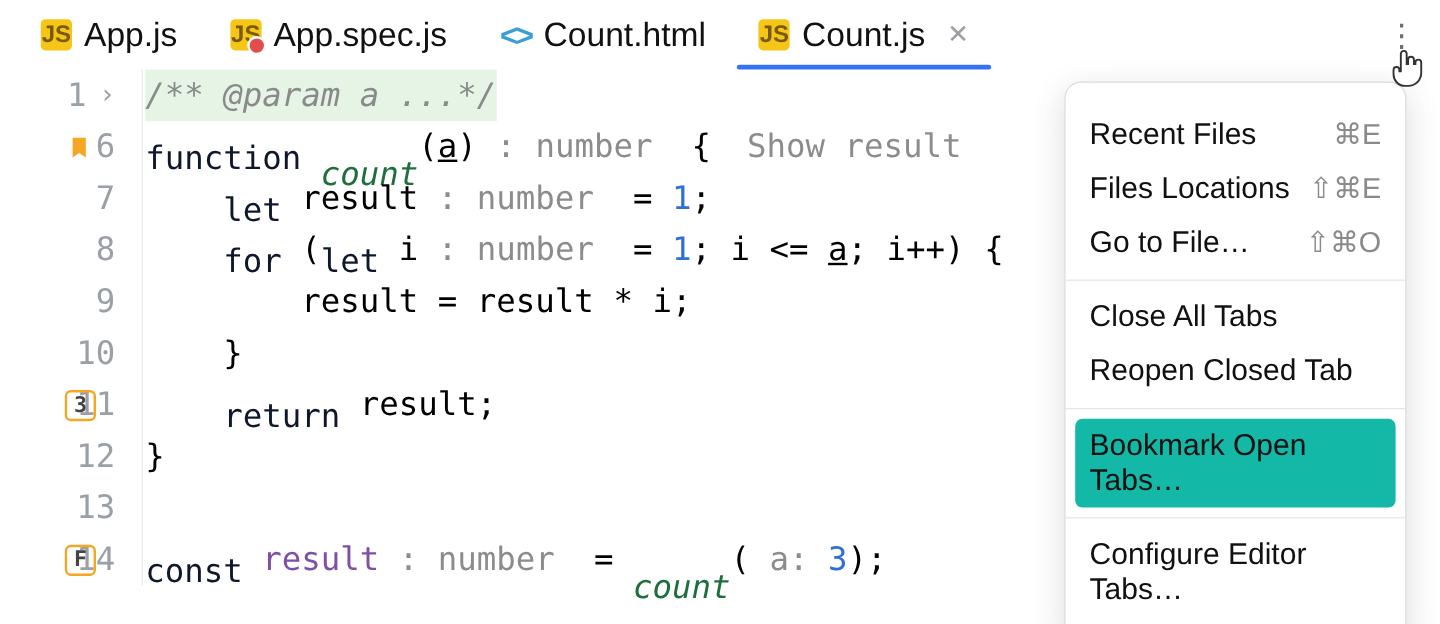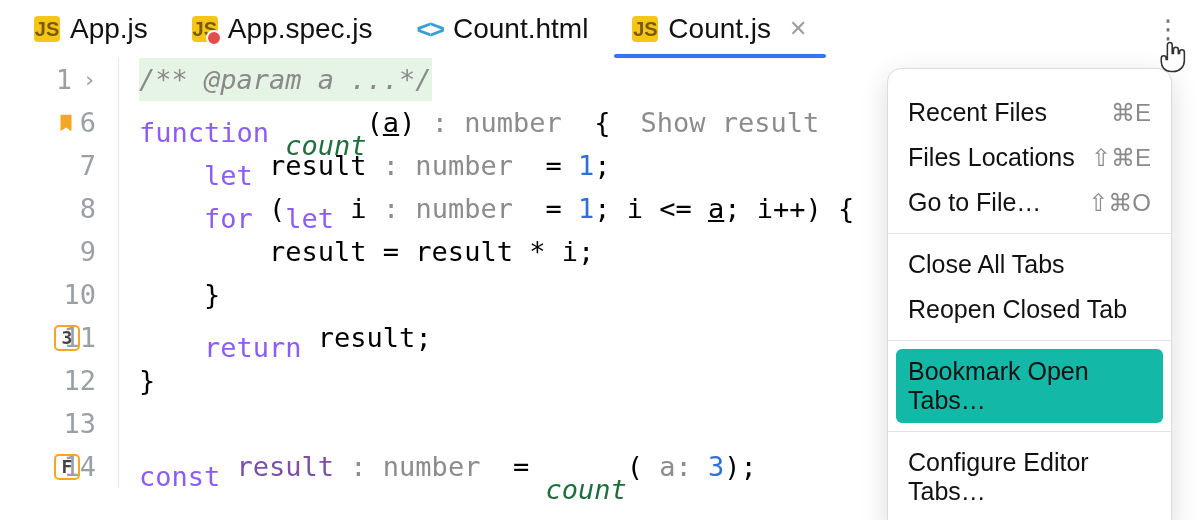--- a/index.html
+++ b/index.html
@@ -139,31 +139,31 @@
     border: 2px solid #f5a623;
     border-radius: 5px;
     color: #444;
     width: 26px;
     height: 26px;
   }
 
   .codewrap {
     flex: 1;
     border-left: 1px solid #e8e8e8;
-    padding-left: 20px;
+    padding-left: 2px;
   }
   .codewrap .line {
     height: 43px;
     white-space: pre;
     display: flex;
     align-items: center;
   }
   .hl-doc { background: #e6f4e6; }
   .c-doc { color: #8a8a8a; font-style: italic; }
-  .c-kw { color: #8b5cf6; margin-top: 20px; }
+  .c-kw { color: #0f172a; margin-top: 20px; }
   .c-fn { color: #1f6f3e; margin-top: 45px; }
   .c-type { color: #8c8c8c; }
   .c-num { color: #2e6fda; }
   .c-hint { color: #8c8c8c; }
   .c-nm { color: #000; }
   .c-param { color: #000; text-decoration: underline; text-decoration-style: solid; }
   .c-inline { color: #8c8c8c; padding-left:30px; }
   .c-var { color: #7d4fa7; }
 
   

